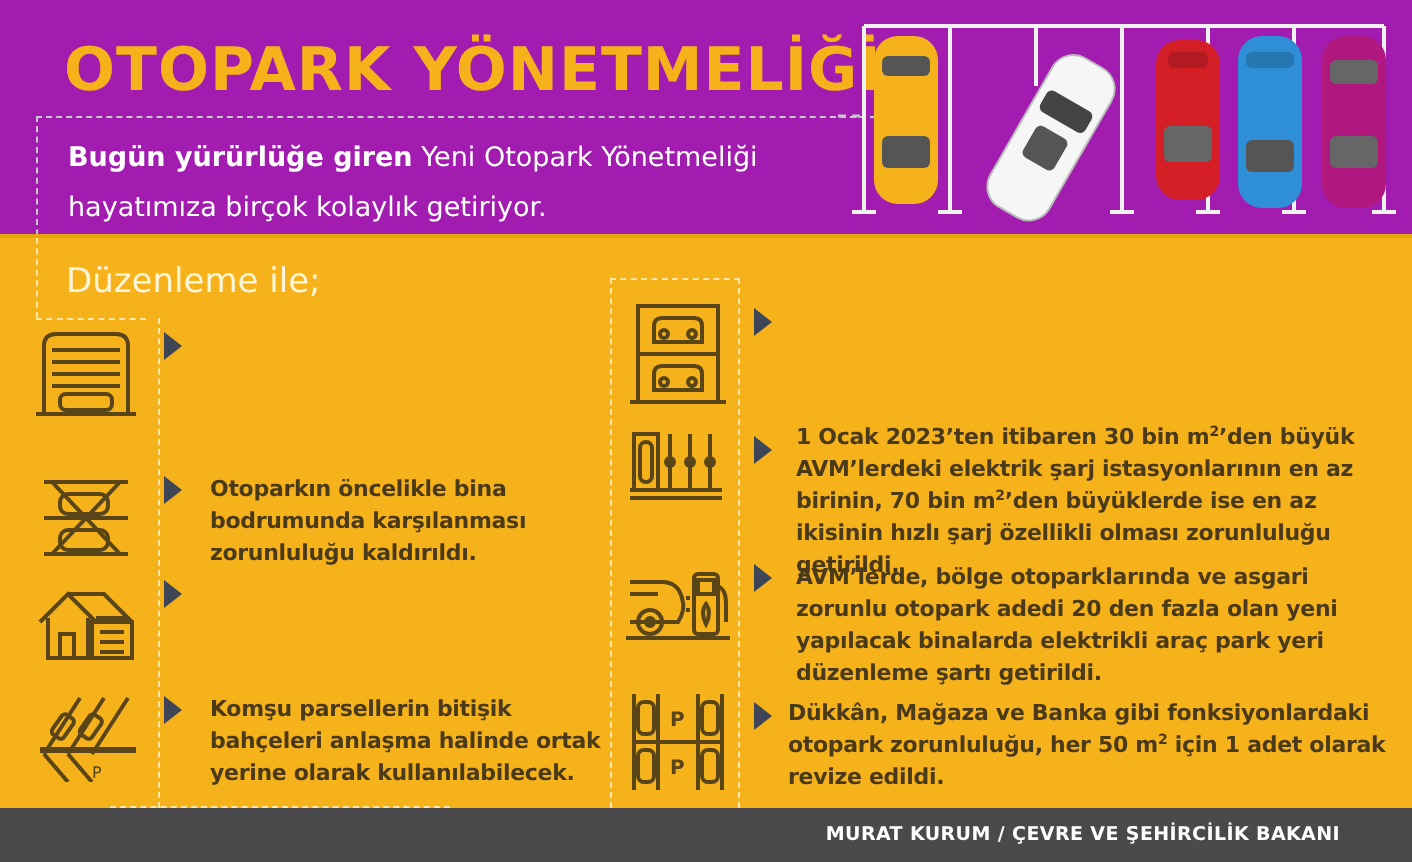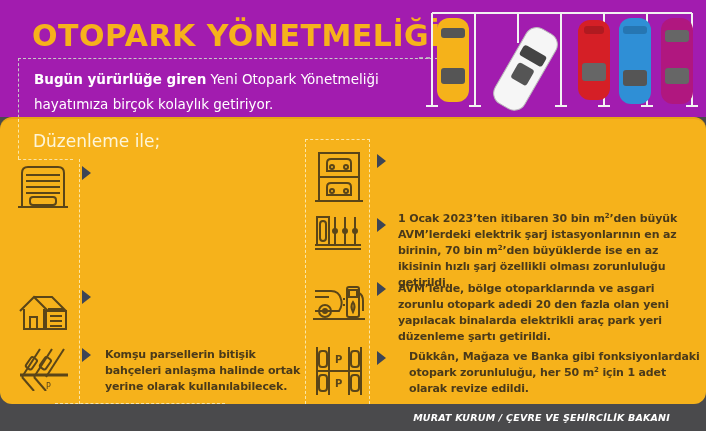--- a/index.html
+++ b/index.html
@@ -18,21 +18,21 @@
   }
   .intro {
     position: absolute; left: 34px; top: 67px; width: 380px;
     font-size: 13.5px; line-height: 25px; color: #ffffff; 
     font-family: "DejaVu Sans", sans-serif;
   }
   .intro b { font-weight: bold; }
 
   .parking { position: absolute; left: 418px; top: 8px; width: 288px; height: 110px; }
 
-  .main { position: absolute; left: 0; top: 117px; width: 706px; height: 287px; background: #f6b21b; border-top: 2px solid #e8a613; border-radius: 12px; }
+  .main { position: absolute; left: 0; top: 117px; width: 706px; height: 287px; background: #f6b21b; border-top: 2px solid #e8a613; }
   .sub-title {
     position: absolute; left: 33px; top: 12px;
     font-size: 17px; color: #fdf5d8; font-family: "DejaVu Sans", sans-serif;
   }
   .left-dash { position: absolute; left: 18px; top: 0; height: 40px; border-left: 1.5px dashed #fbe6a6; }
   .left-dash-h { position: absolute; left: 18px; top: 40px; width: 55px; border-top: 1.5px dashed #fbe6a6; }
   .mid-dash { position: absolute; left: 79px; top: 40px; height: 245px; border-left: 1.5px dashed #fbe6a6; }
   .col2-box { position: absolute; left: 305px; top: 20px; width: 65px; height: 265px; border-top: 1.5px dashed #fbe6a6; border-left: 1.5px dashed #fbe6a6; border-right: 1.5px dashed #fbe6a6; }
   .bottom-dash { position: absolute; left: 55px; top: 284px; width: 170px; border-top: 1.5px dashed #fbe6a6; }
 
@@ -44,21 +44,21 @@
   }
   .text {
     font-size: 11px; line-height: 16px; color: #4a3a1a; font-weight: bold;
     font-family: "DejaVu Sans", sans-serif; letter-spacing: -0.15px;
   }
   sup { font-size: 7px; vertical-align: top; line-height: 10px; }
 
   .footer { position: absolute; left: 0; top: 404px; width: 706px; height: 27px; background: #4a4a4c; }
   .footer-text {
     position: absolute; right: 36px; top: 8px; font-size: 9.5px; font-weight: bold;
-    color: #ffffff; letter-spacing: 0.2px; font-family: "DejaVu Sans", sans-serif; font-style: italic;
+    color: #ffffff; letter-spacing: 0.2px; font-family: "DejaVu Sans", sans-serif;
   }
 </style>
 </head>
 <body>
 
 <div class="top">
   <div class="title">OTOPARK YÖNETMELİĞİ</div>
   <div class="intro-box"></div>
   <div class="intro">
     <b>Bugün yürürlüğe giren</b><span> Yeni Otopark Yönetmeliği hayatımıza birçok kolaylık getiriyor.</span>
@@ -130,20 +130,33 @@
       <line x1="8" y1="10" x2="42" y2="10"></line>
         <line x1="8" y1="16" x2="42" y2="16"></line>
         <line x1="8" y1="22" x2="42" y2="22"></line>
         <line x1="8" y1="28" x2="42" y2="28"></line>
       <rect x="12" y="32" width="26" height="8" rx="3"></rect>
       <line x1="0" y1="42" x2="50" y2="42"></line>
     </svg>
     <div class="arrow" style="margin-left:12px;"></div>
   </div>
 
+  <div class="item" style="left:18px; top:118px; width:285px;">
+    <svg class="icon" viewBox="0 0 52 44" fill="none" stroke="#5a4518" stroke-width="2">
+      <line x1="4" y1="4" x2="46" y2="4"></line>
+        <line x1="4" y1="22" x2="46" y2="22"></line>
+        <line x1="4" y1="40" x2="46" y2="40"></line>
+      <rect x="12" y="10" width="24" height="10" rx="4"></rect>
+        <rect x="12" y="28" width="24" height="10" rx="4"></rect>
+      <line x1="8" y1="4" x2="42" y2="40"></line>
+        <line x1="42" y1="4" x2="8" y2="40"></line>
+    </svg>
+    <div class="arrow" style="margin-left:12px;"></div>
+    <div class="text" style="margin-left:14px; width:200px;">Otoparkın öncelikle bina bodrumunda karşılanması zorunluluğu kaldırıldı.</div>
+  </div>
 
   <div class="item" style="left:18px; top:170px; width:285px;">
     <svg class="icon" viewBox="0 0 52 44" fill="none" stroke="#5a4518" stroke-width="2">
       <path d="M2 22 L16 8 L30 22"></path>
         <path d="M6 20 V40 H26 V20"></path>
         <rect x="12" y="28" width="7" height="12"></rect>
       <path d="M16 8 H34 L46 20 H30"></path>
         <rect x="28" y="22" width="20" height="18"></rect>
       <line x1="32" y1="27" x2="44" y2="27"></line>
         <line x1="32" y1="32" x2="44" y2="32"></line>
@@ -226,19 +239,19 @@
         <line x1="48" y1="2" x2="48" y2="50"></line>
       <line x1="4" y1="26" x2="48" y2="26"></line>
       <rect x="6" y="6" width="8" height="16" rx="3"></rect>
         <rect x="38" y="6" width="8" height="16" rx="3"></rect>
       <rect x="6" y="30" width="8" height="16" rx="3"></rect>
         <rect x="38" y="30" width="8" height="16" rx="3"></rect>
       <text x="22" y="18" font-size="10" font-weight="bold" fill="#5a4518" stroke="none">P</text>
       <text x="22" y="42" font-size="10" font-weight="bold" fill="#5a4518" stroke="none">P</text>
     </svg>
     <div class="arrow" style="margin-left:12px; margin-top:6px;"></div>
-    <div class="text" style="margin-left:23px; width:300px; margin-top:4px;"><span>Dükkân, Mağaza ve Banka gibi fonksiyonlardaki otopark zorunluluğu, her 50 m</span><sup>2</sup><span> için 1 adet olarak revize edildi.</span></div>
+    <div class="text" style="margin-left:8px; width:300px; margin-top:4px;"><span>Dükkân, Mağaza ve Banka gibi fonksiyonlardaki otopark zorunluluğu, her 50 m</span><sup>2</sup><span> için 1 adet olarak revize edildi.</span></div>
   </div>
 </div>
 
 <div class="footer">
   <div class="footer-text">MURAT KURUM / ÇEVRE VE ŞEHİRCİLİK BAKANI</div>
 </div>
 
 </body></html>

